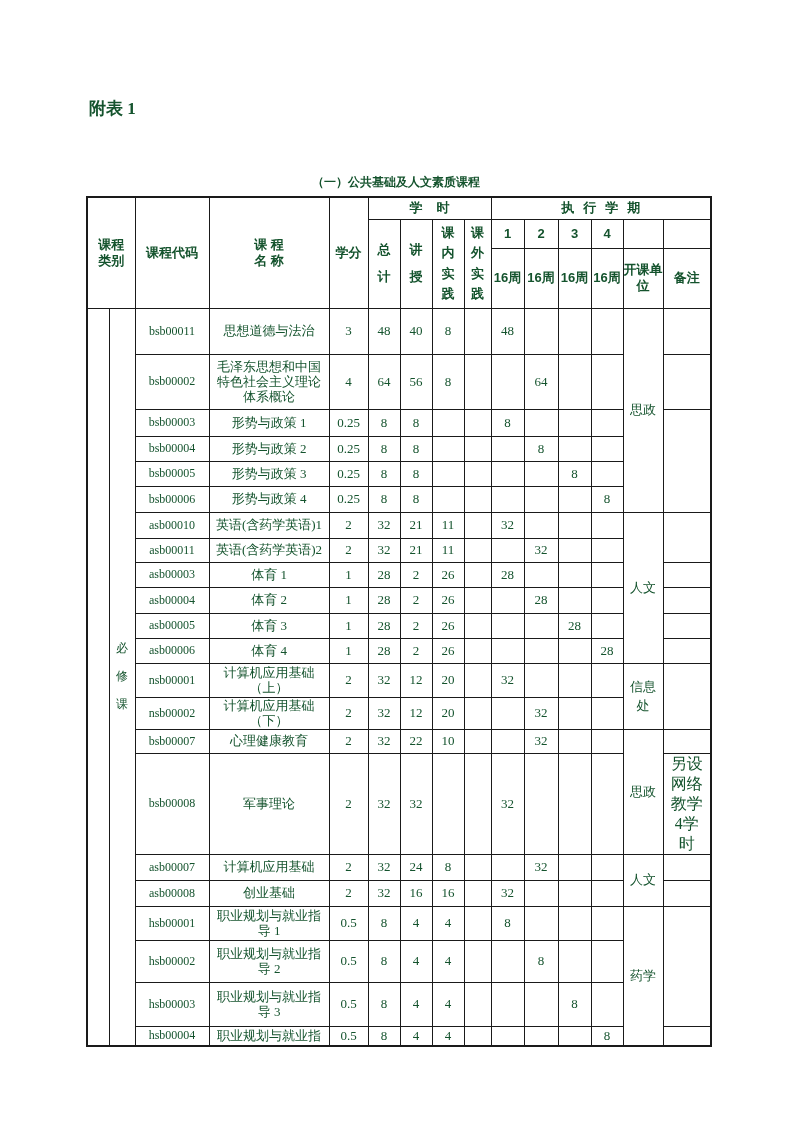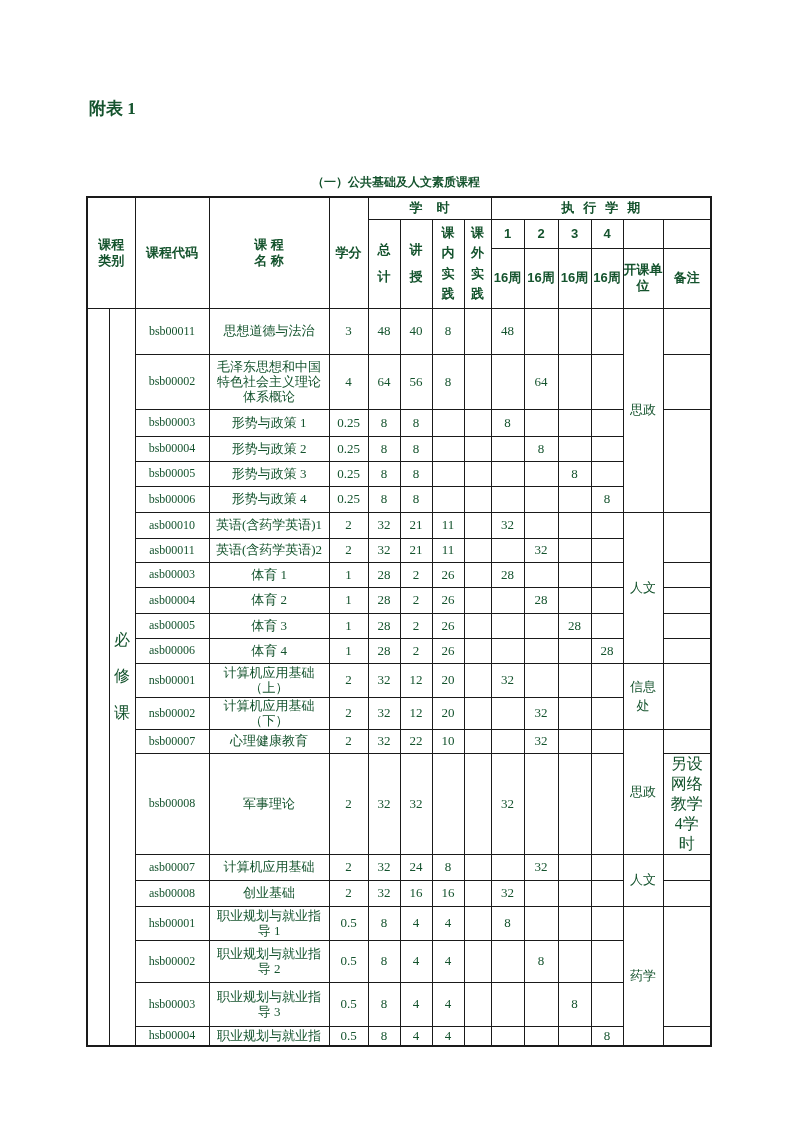--- a/index.html
+++ b/index.html
@@ -25,21 +25,21 @@
     font-size:13px; line-height:1.2; padding:0; overflow:hidden;
   }
   .sched td.hdr { font-family:"Liberation Sans", sans-serif; font-weight:bold; }
   .plines { white-space:pre-line; line-height:1.55; }
   .ls-wide { letter-spacing:14px; text-indent:14px; }
   .ls-med  { letter-spacing:9px;  text-indent:9px; }
   .wb { word-break:break-all; line-height:1.5; padding:0 3px; }
   .vs { display:inline-block; width:1.15em; word-break:break-all; vertical-align:middle; }
   .lh2  { line-height:2.05; }
   .lh15 { line-height:1.55; }
-  .lh22 { line-height:2.3; font-size:16px; }
+  .lh22 { line-height:2.3; font-size:12px; }
   td.name { padding:0 6px; line-height:1.18; }
   td.code { font-size:12px; }
   td.unit { word-break:break-all; padding:0 6px; line-height:1.5; }
   td.remark-note { font-size:16px; word-break:break-all; padding:0 7px; line-height:1.25; }
   tr.cut td { line-height:1.1;margin-left:36px; }
 </style>
 </head>
 <body>
 
 <div class="page">

